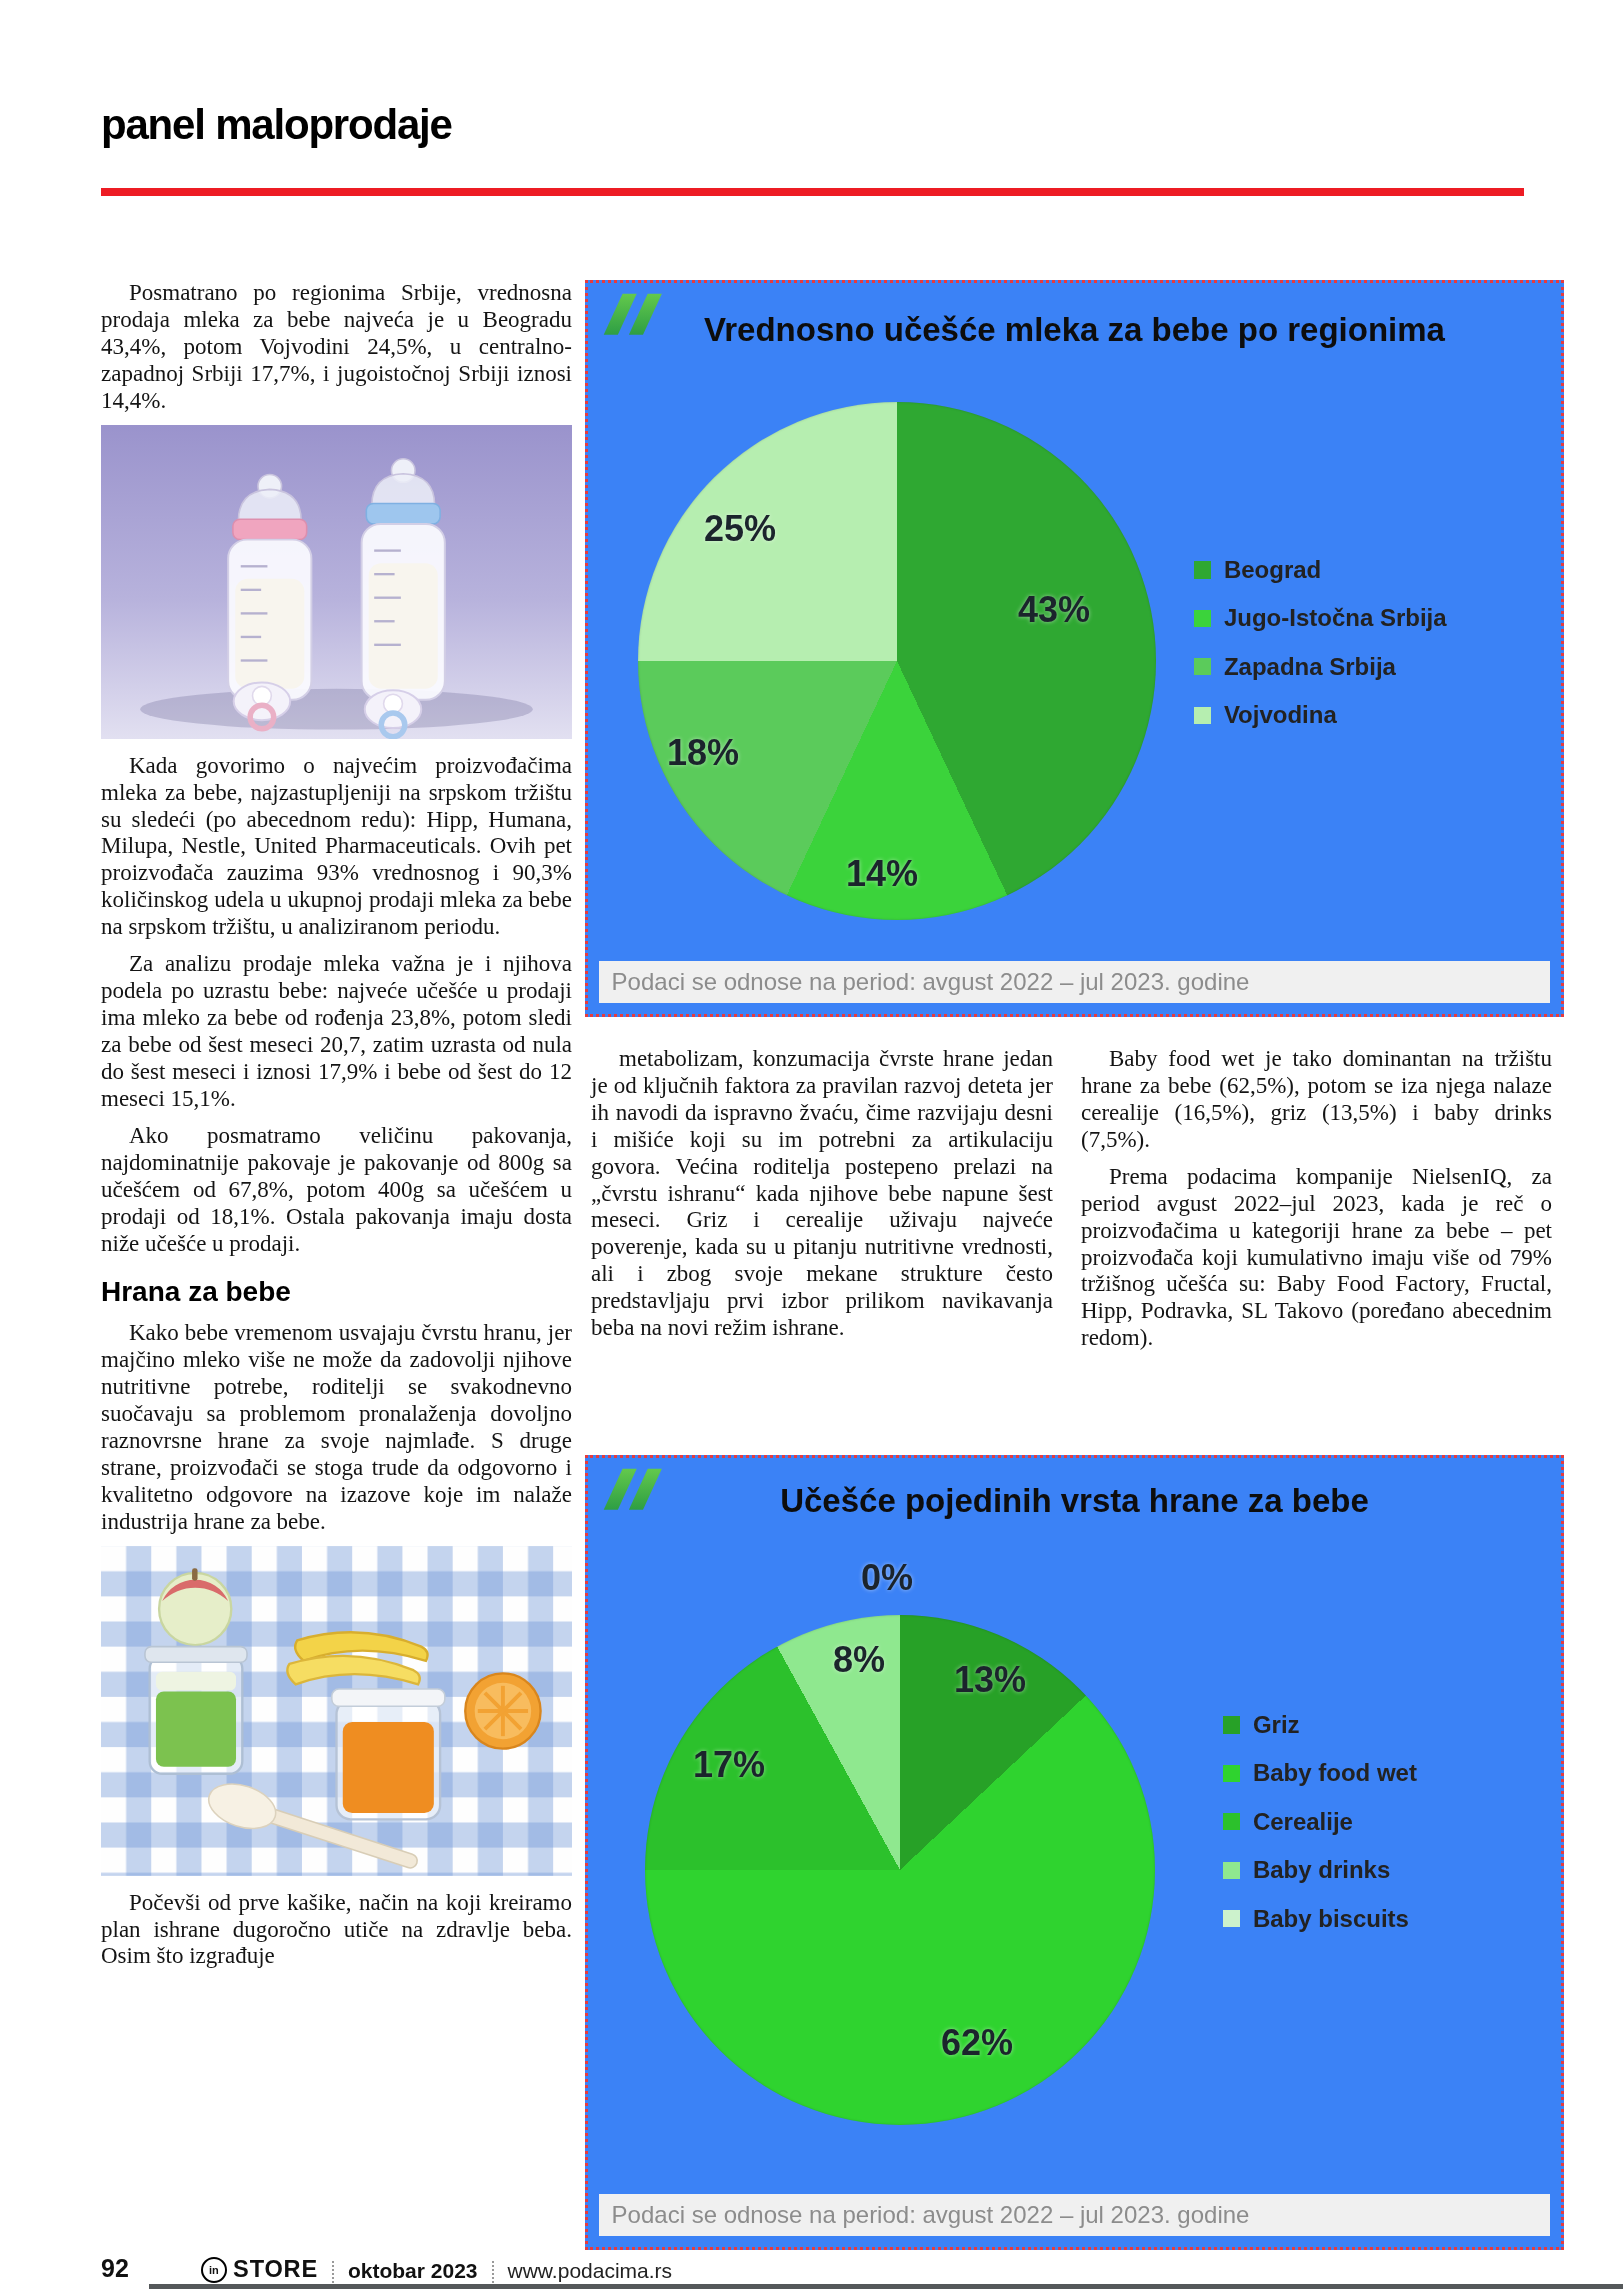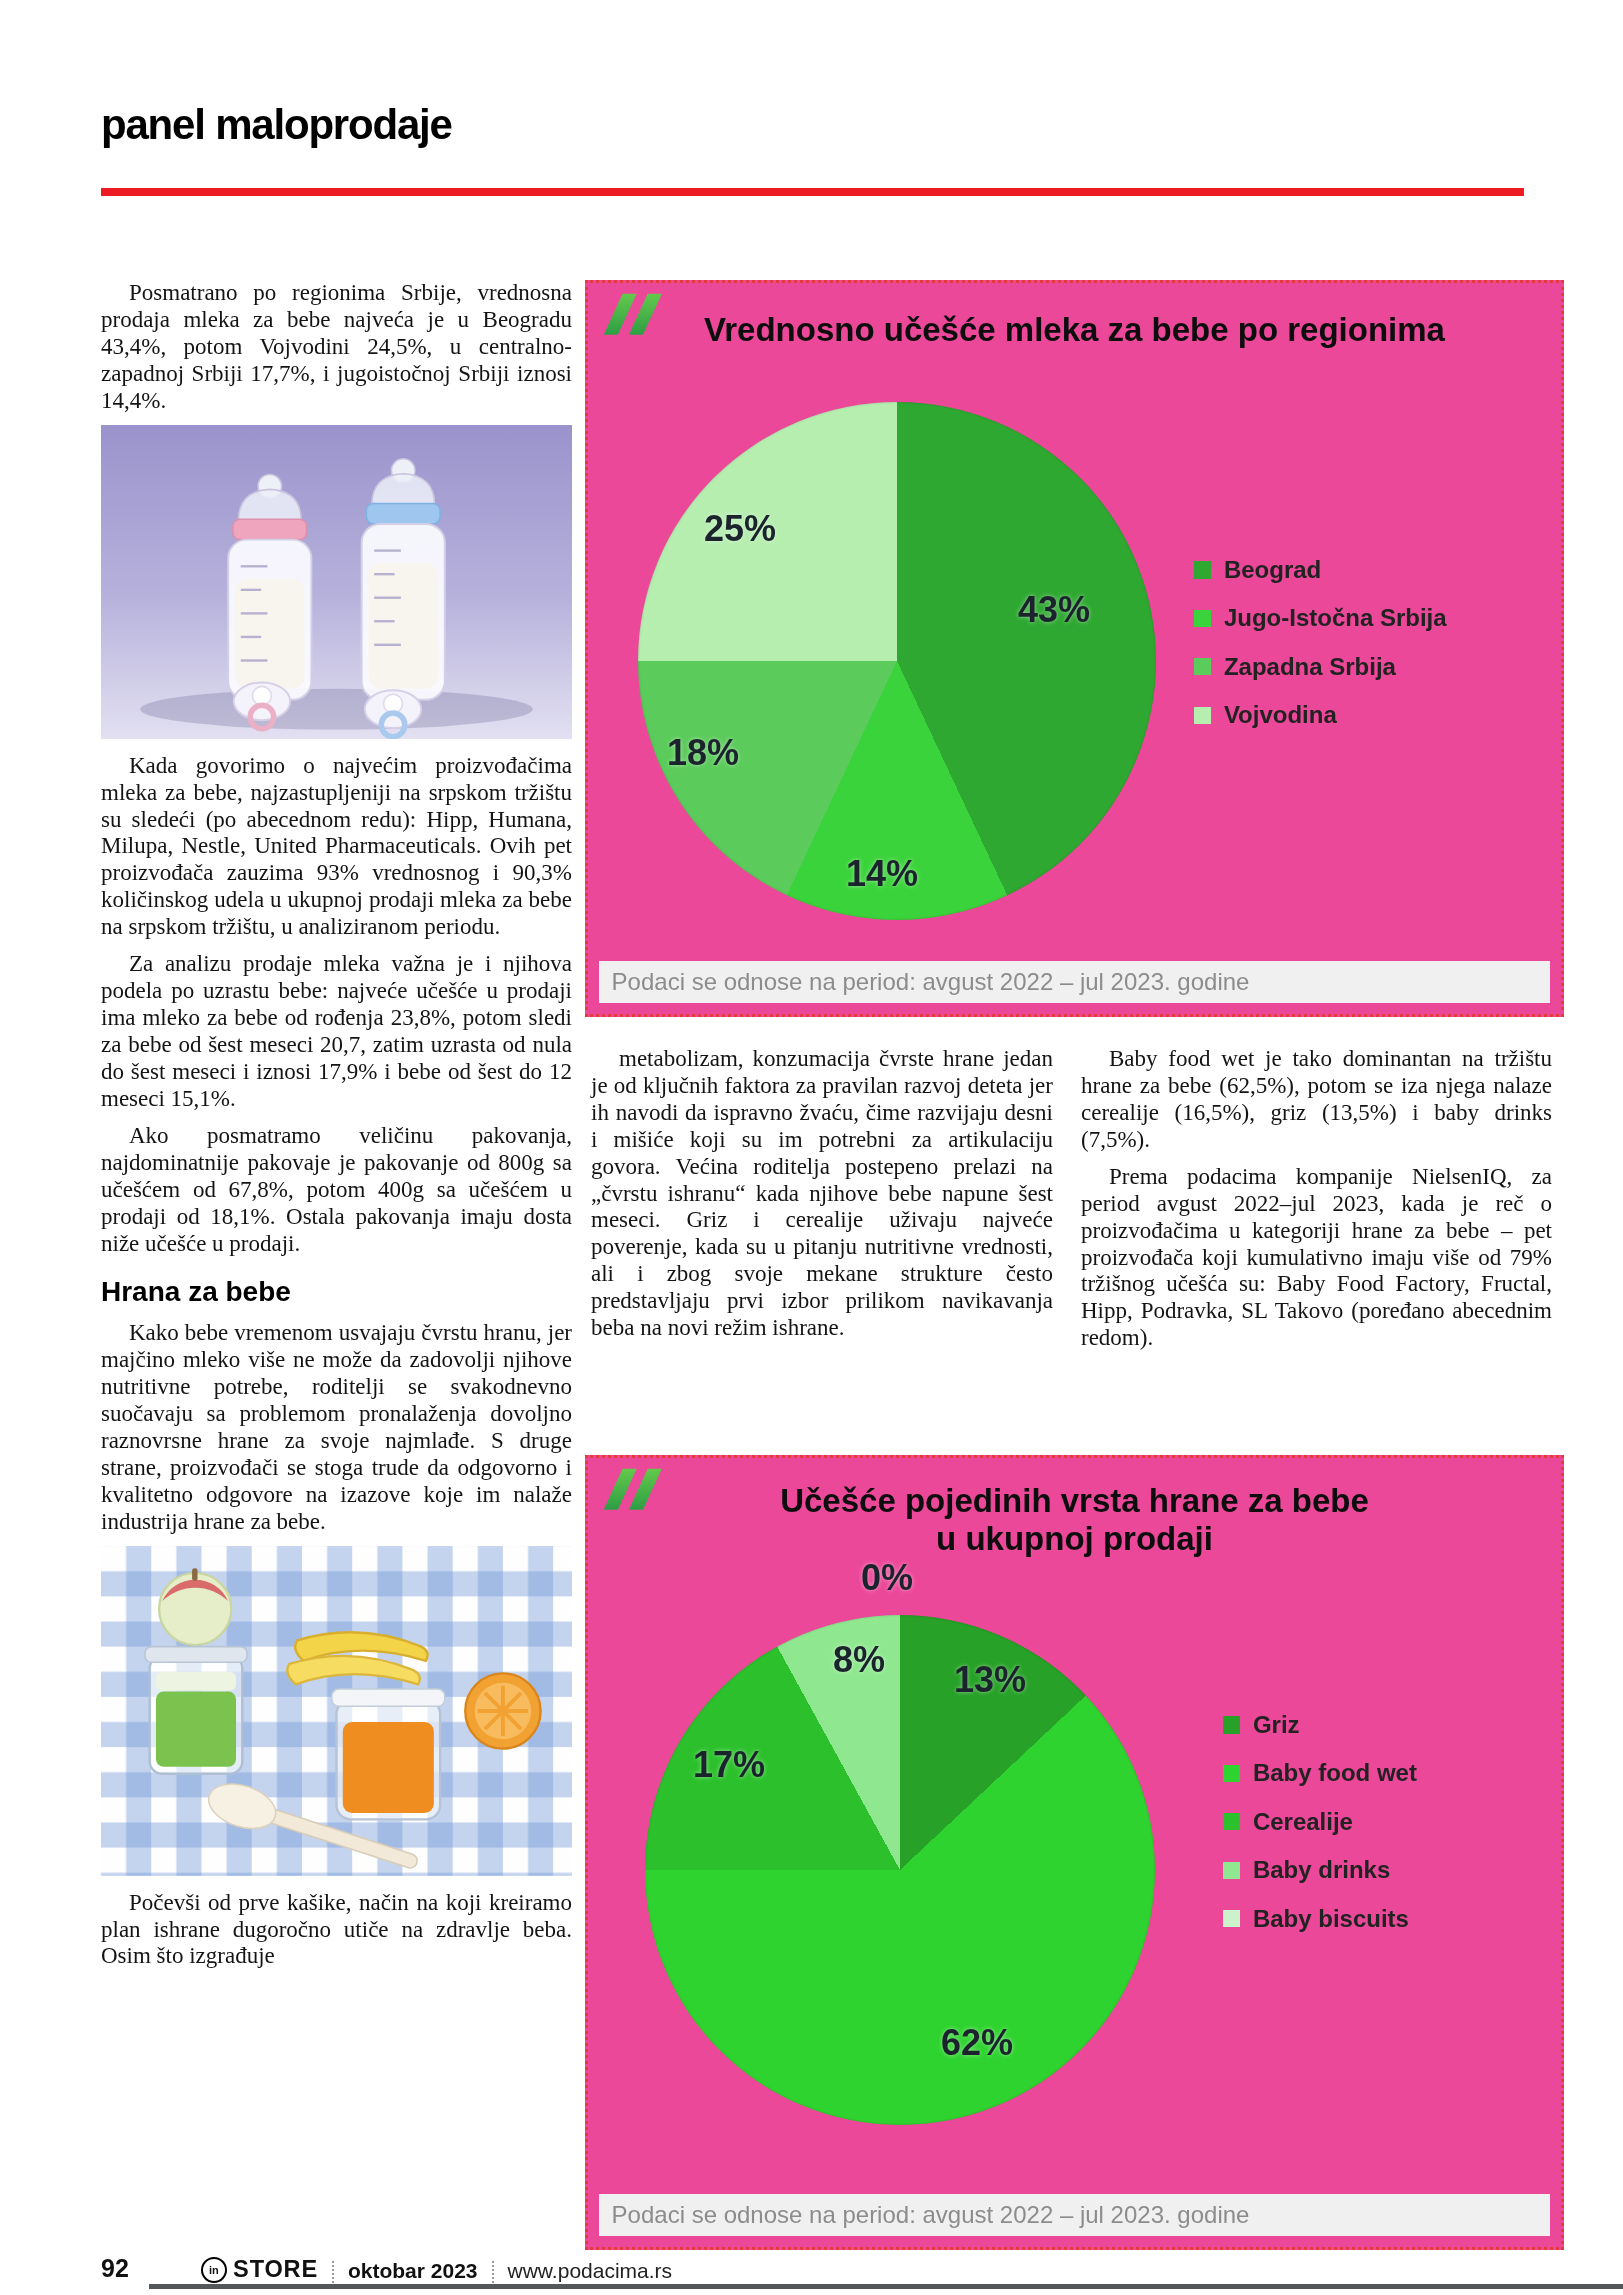--- a/index.html
+++ b/index.html
@@ -19,21 +19,21 @@
   .col-mid{left:591px;top:1046px;width:462px;}
   .col-right{left:1081px;top:1046px;width:471px;}
   .subhead{font-family:"Liberation Sans",sans-serif;font-size:28px;font-weight:800;
            margin:19px 0 11px;text-align:left;color:#000;}
 
   figure.photo{margin:6.3px 0 14px;width:471px;overflow:hidden;padding:0;}
   figure.photo svg{display:block;}
 
   
   .chart-box{position:absolute;left:585px;width:979px;border:3.9px dotted #e63b3e;
-             background:#ec4899;box-sizing:border-box;}
+             background:#3b82f6;box-sizing:border-box;}
   .box1{top:280px;height:737px;}
   .box2{top:1455px;height:795px;}
   .quote-icon{position:absolute;left:11px;top:6.3px;}
   .chart-title{position:absolute;left:31px;right:31px;top:28px;margin:0;text-align:center;
                font-family:"Liberation Sans",sans-serif;font-weight:700;font-size:33px;color:#0d0d0d;}
   .box2 .chart-title{top:23.6px;line-height:1.15;}
   .chart-title .tline{display:block;}
 
   .pie{position:absolute;border-radius:50%;box-shadow:inset 0 0 2.4px rgba(0,0,0,.18);}
   .pie1{left:50px;top:119px;width:518px;height:518px;}
@@ -257,21 +257,20 @@
           <stop offset="0" stop-color="#63c94c"></stop>
               <stop offset="1" stop-color="#2e9e44"></stop>
             </linearGradient>
           </defs>
         <path d="M6,58 L30,6 L48,6 L24,58 Z" fill="url(#qg-b)"></path>
         <path d="M38,58 L62,6 L80,6 L56,58 Z" fill="url(#qg-b)"></path>
       </svg>
     </span>
     <h3 class="chart-title">
       <span class="tline">Učešće pojedinih vrsta hrane za bebe</span>
-      <span class="tline">u ukupnoj prodaji</span>
     </h3>
 
     <div class="pie pie2" style="background: conic-gradient(rgb(39, 161, 39) 0%, rgb(39, 161, 39) 13%, rgb(47, 211, 47) 13%, rgb(47, 211, 47) 75%, rgb(44, 193, 44) 75%, rgb(44, 193, 44) 92%, rgb(143, 232, 143) 92%, rgb(143, 232, 143) 100%, rgb(204, 242, 204) 100%, rgb(204, 242, 204) 100%);"></div>
 
     <span class="plabel p2-13">13%</span>
     <span class="plabel p2-62">62%</span>
     <span class="plabel p2-17">17%</span>
     <span class="plabel p2-8">8%</span>
     <span class="plabel p2-0">0%</span>
 

